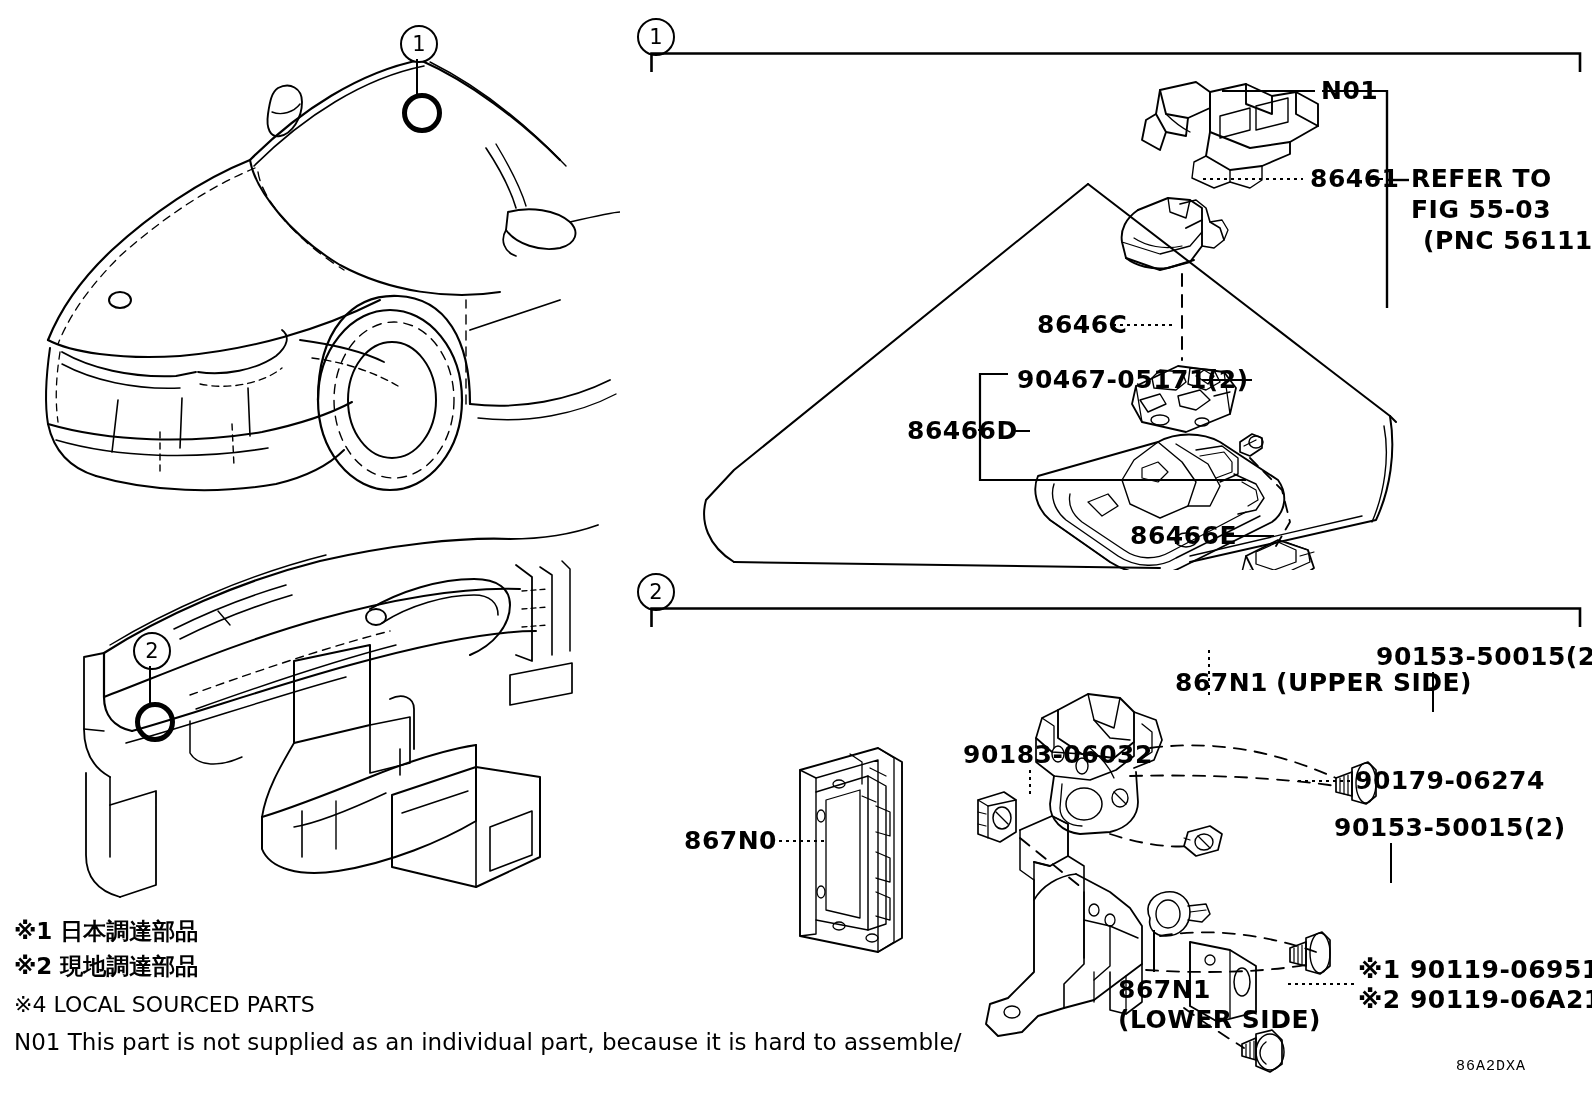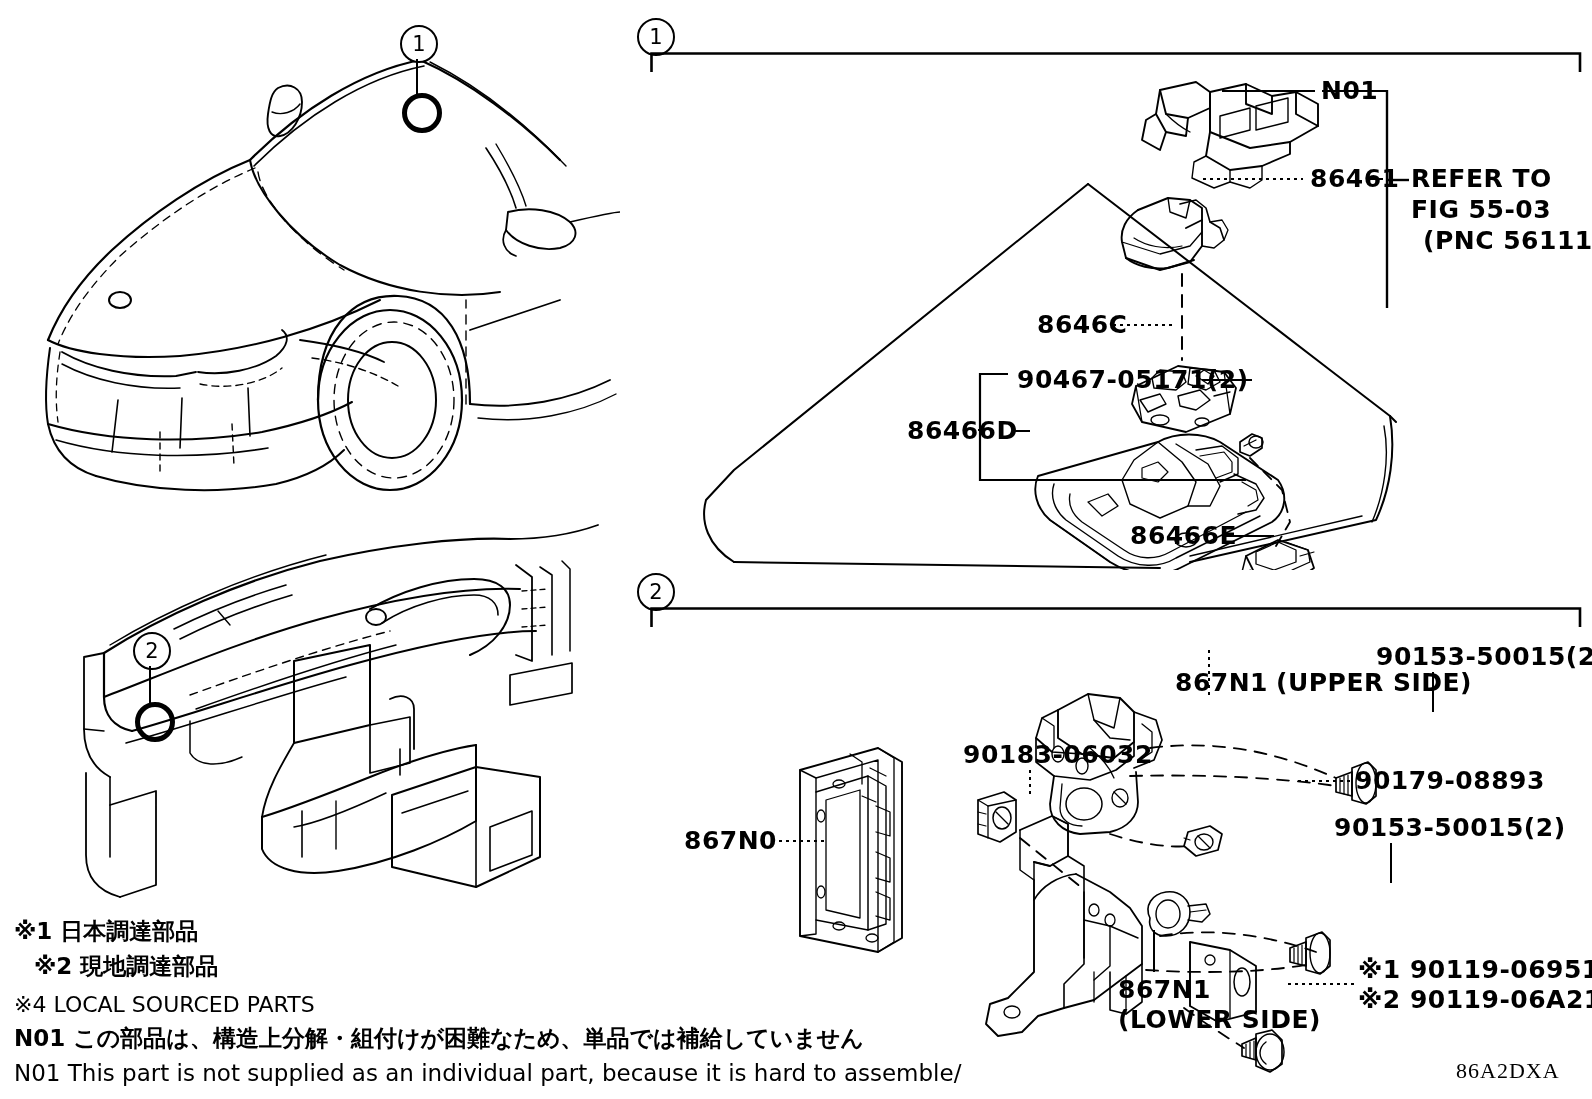--- a/index.html
+++ b/index.html
@@ -6,22 +6,22 @@
   body{width:1592px;height:1099px;position:relative;overflow:hidden;
        font-family:"Liberation Sans","DejaVu Sans",sans-serif;color:#000;}
   .abs{position:absolute;}
   svg{display:block;}
   .lbl{position:absolute;font-weight:bold;font-size:25px;letter-spacing:.5px;white-space:nowrap;
        font-family:"DejaVu Sans","Liberation Sans",sans-serif;}
   .note{position:absolute;font-size:22px;white-space:nowrap;font-weight:bold;
         font-family:"DejaVu Sans","Liberation Sans",sans-serif;}
   .note.jp{font-size:23px;}
   .note.en{font-weight:normal;font-size:23px;}
-  .code{position:absolute;font-size:22px;letter-spacing:1px;
-        font-family:Liberation Serif, serif;}
+  .code{position:absolute;font-size:15px;letter-spacing:1px;
+        font-family:Liberation Mono, monospace;}
   .cnum{position:absolute;width:34px;height:34px;border:2.5px solid #000;border-radius:50%;
         display:flex;align-items:center;justify-content:center;font-size:21px;
         font-family:"DejaVu Sans","Liberation Sans",sans-serif;background:#fff;}
   .ring{position:absolute;width:30px;height:30px;border:5px solid #000;border-radius:50%;background:transparent;}
   .vline{position:absolute;background:#000;width:2px;}
 </style>
 </head>
 <body>
 
 <div class="abs" style="left:0;top:0;width:620px;height:520px;">
@@ -479,21 +479,21 @@
 
 <div class="lbl" style="left:1376px;top:642px;">
   <span>90153-50015(2)</span></div>
 <div class="abs" style="left:1432px;top:672px;width:2px;height:40px;">
   <svg width="2" height="40">
       <line x1="1" y1="0" x2="1" y2="40" stroke="#000" stroke-width="2"></line>
     </svg>
   </div>
 
 <div class="lbl" style="left:1355px;top:766px;">
-  <span>90179-08893</span></div>
+  <span>90179-06274</span></div>
 <div class="abs" style="left:1298px;top:780px;width:52px;height:2px;">
   <svg width="52" height="2">
       <line x1="0" y1="1" x2="52" y2="1" stroke="#000" stroke-width="2" stroke-dasharray="3 4"></line>
     </svg>
   </div>
 
 <div class="lbl" style="left:1334px;top:813px;">
   <span>90153-50015(2)</span></div>
 <div class="abs" style="left:1390px;top:843px;width:2px;height:40px;">
   <svg width="2" height="40">
@@ -532,22 +532,21 @@
 <div class="lbl" style="left:1358px;top:985px;">
   <span>※2 90119-06A21</span></div>
 <div class="abs" style="left:1288px;top:983px;width:66px;height:2px;">
   <svg width="66" height="2">
       <line x1="0" y1="1" x2="66" y2="1" stroke="#000" stroke-width="2" stroke-dasharray="3 4"></line>
     </svg>
   </div>
 
 <div class="abs" style="left:14px;top:916px;width:700px;">
   <div class="note jp" style="position:relative;left:0;top:0;">※1 日本調達部品</div>
-  <div class="note jp" style="position:relative;left:0;top:4px;margin-left:20px;">※2 現地調達部品</div>
+  <div class="note jp" style="position:relative;left:0;top:4px;">※2 現地調達部品</div>
   <div class="note" style="position:relative;left:0;top:14px;font-weight:normal;">※4 LOCAL SOURCED PARTS</div>
-  <div class="note jp" style="position:relative;left:0;top:20px;">N01 この部品は、構造上分解・組付けが困難なため、単品では補給していません</div>
   <div class="note en" style="position:relative;left:0;top:26px;">N01 This part is not supplied as an individual part, because it is hard to assemble/</div>
 
 </div>
 
 <div class="code" style="left:1456px;top:1058px;">
   <span>86A2DXA</span>
 </div>
 
 </body></html>

